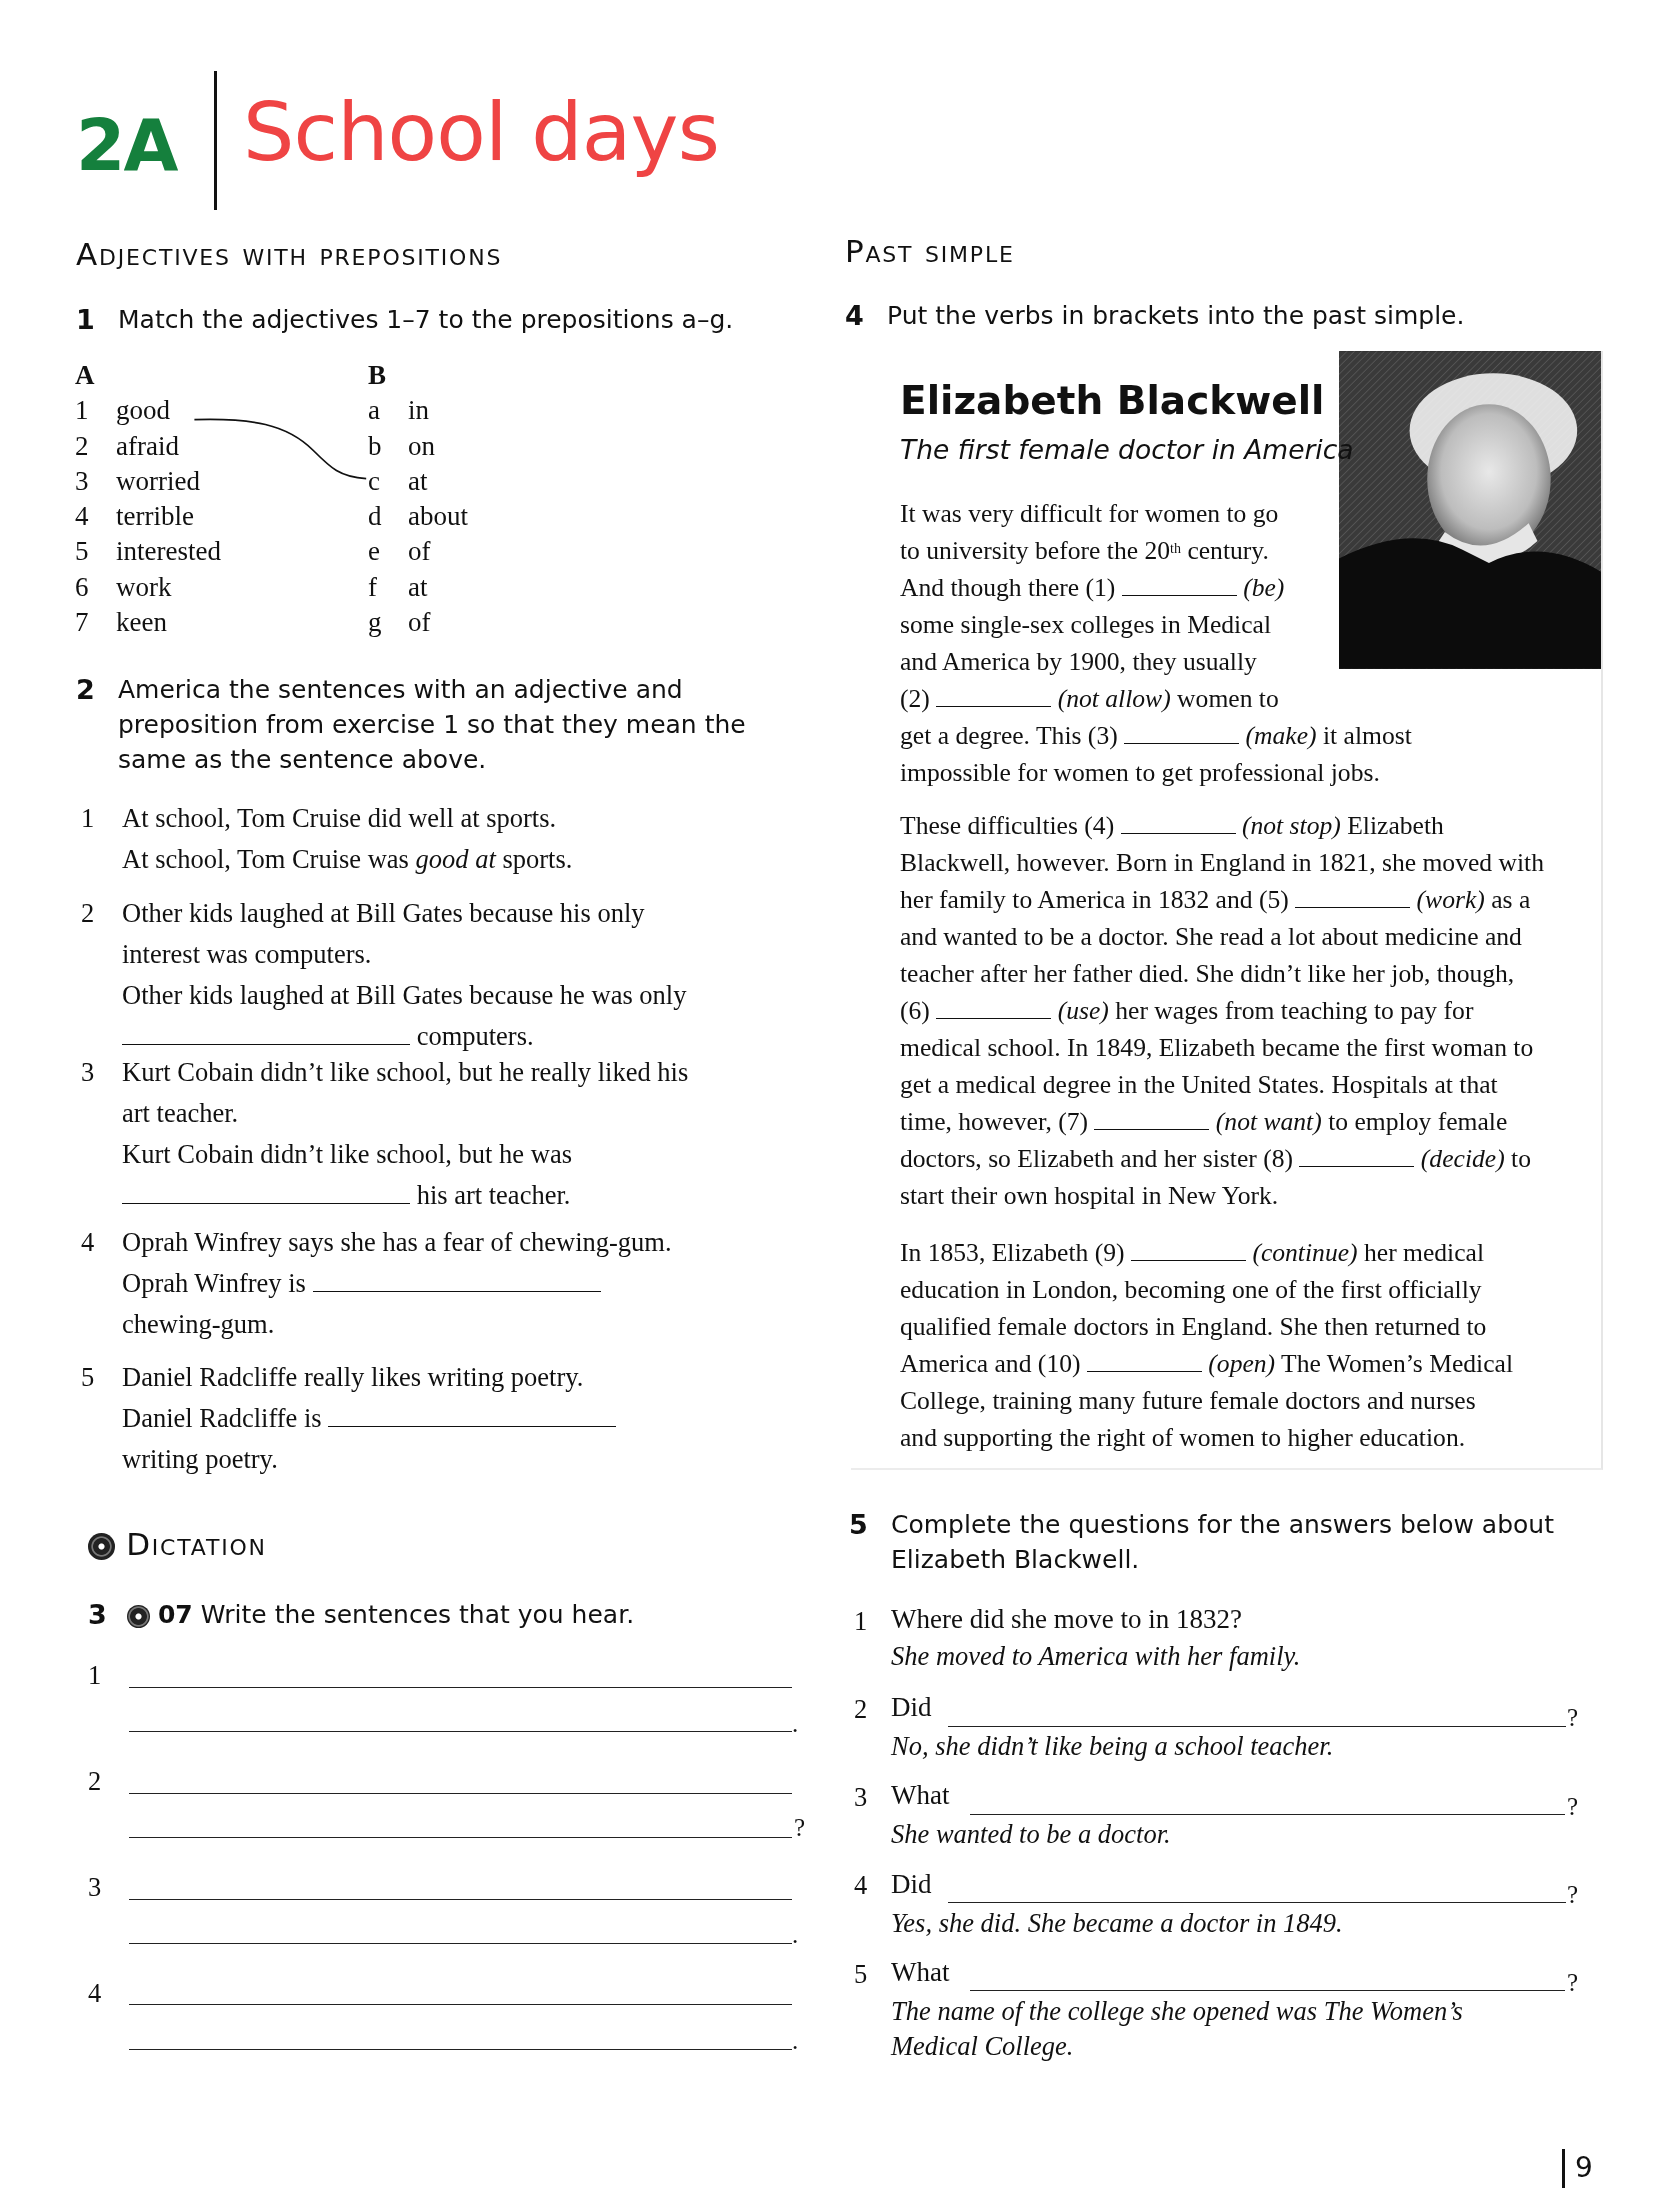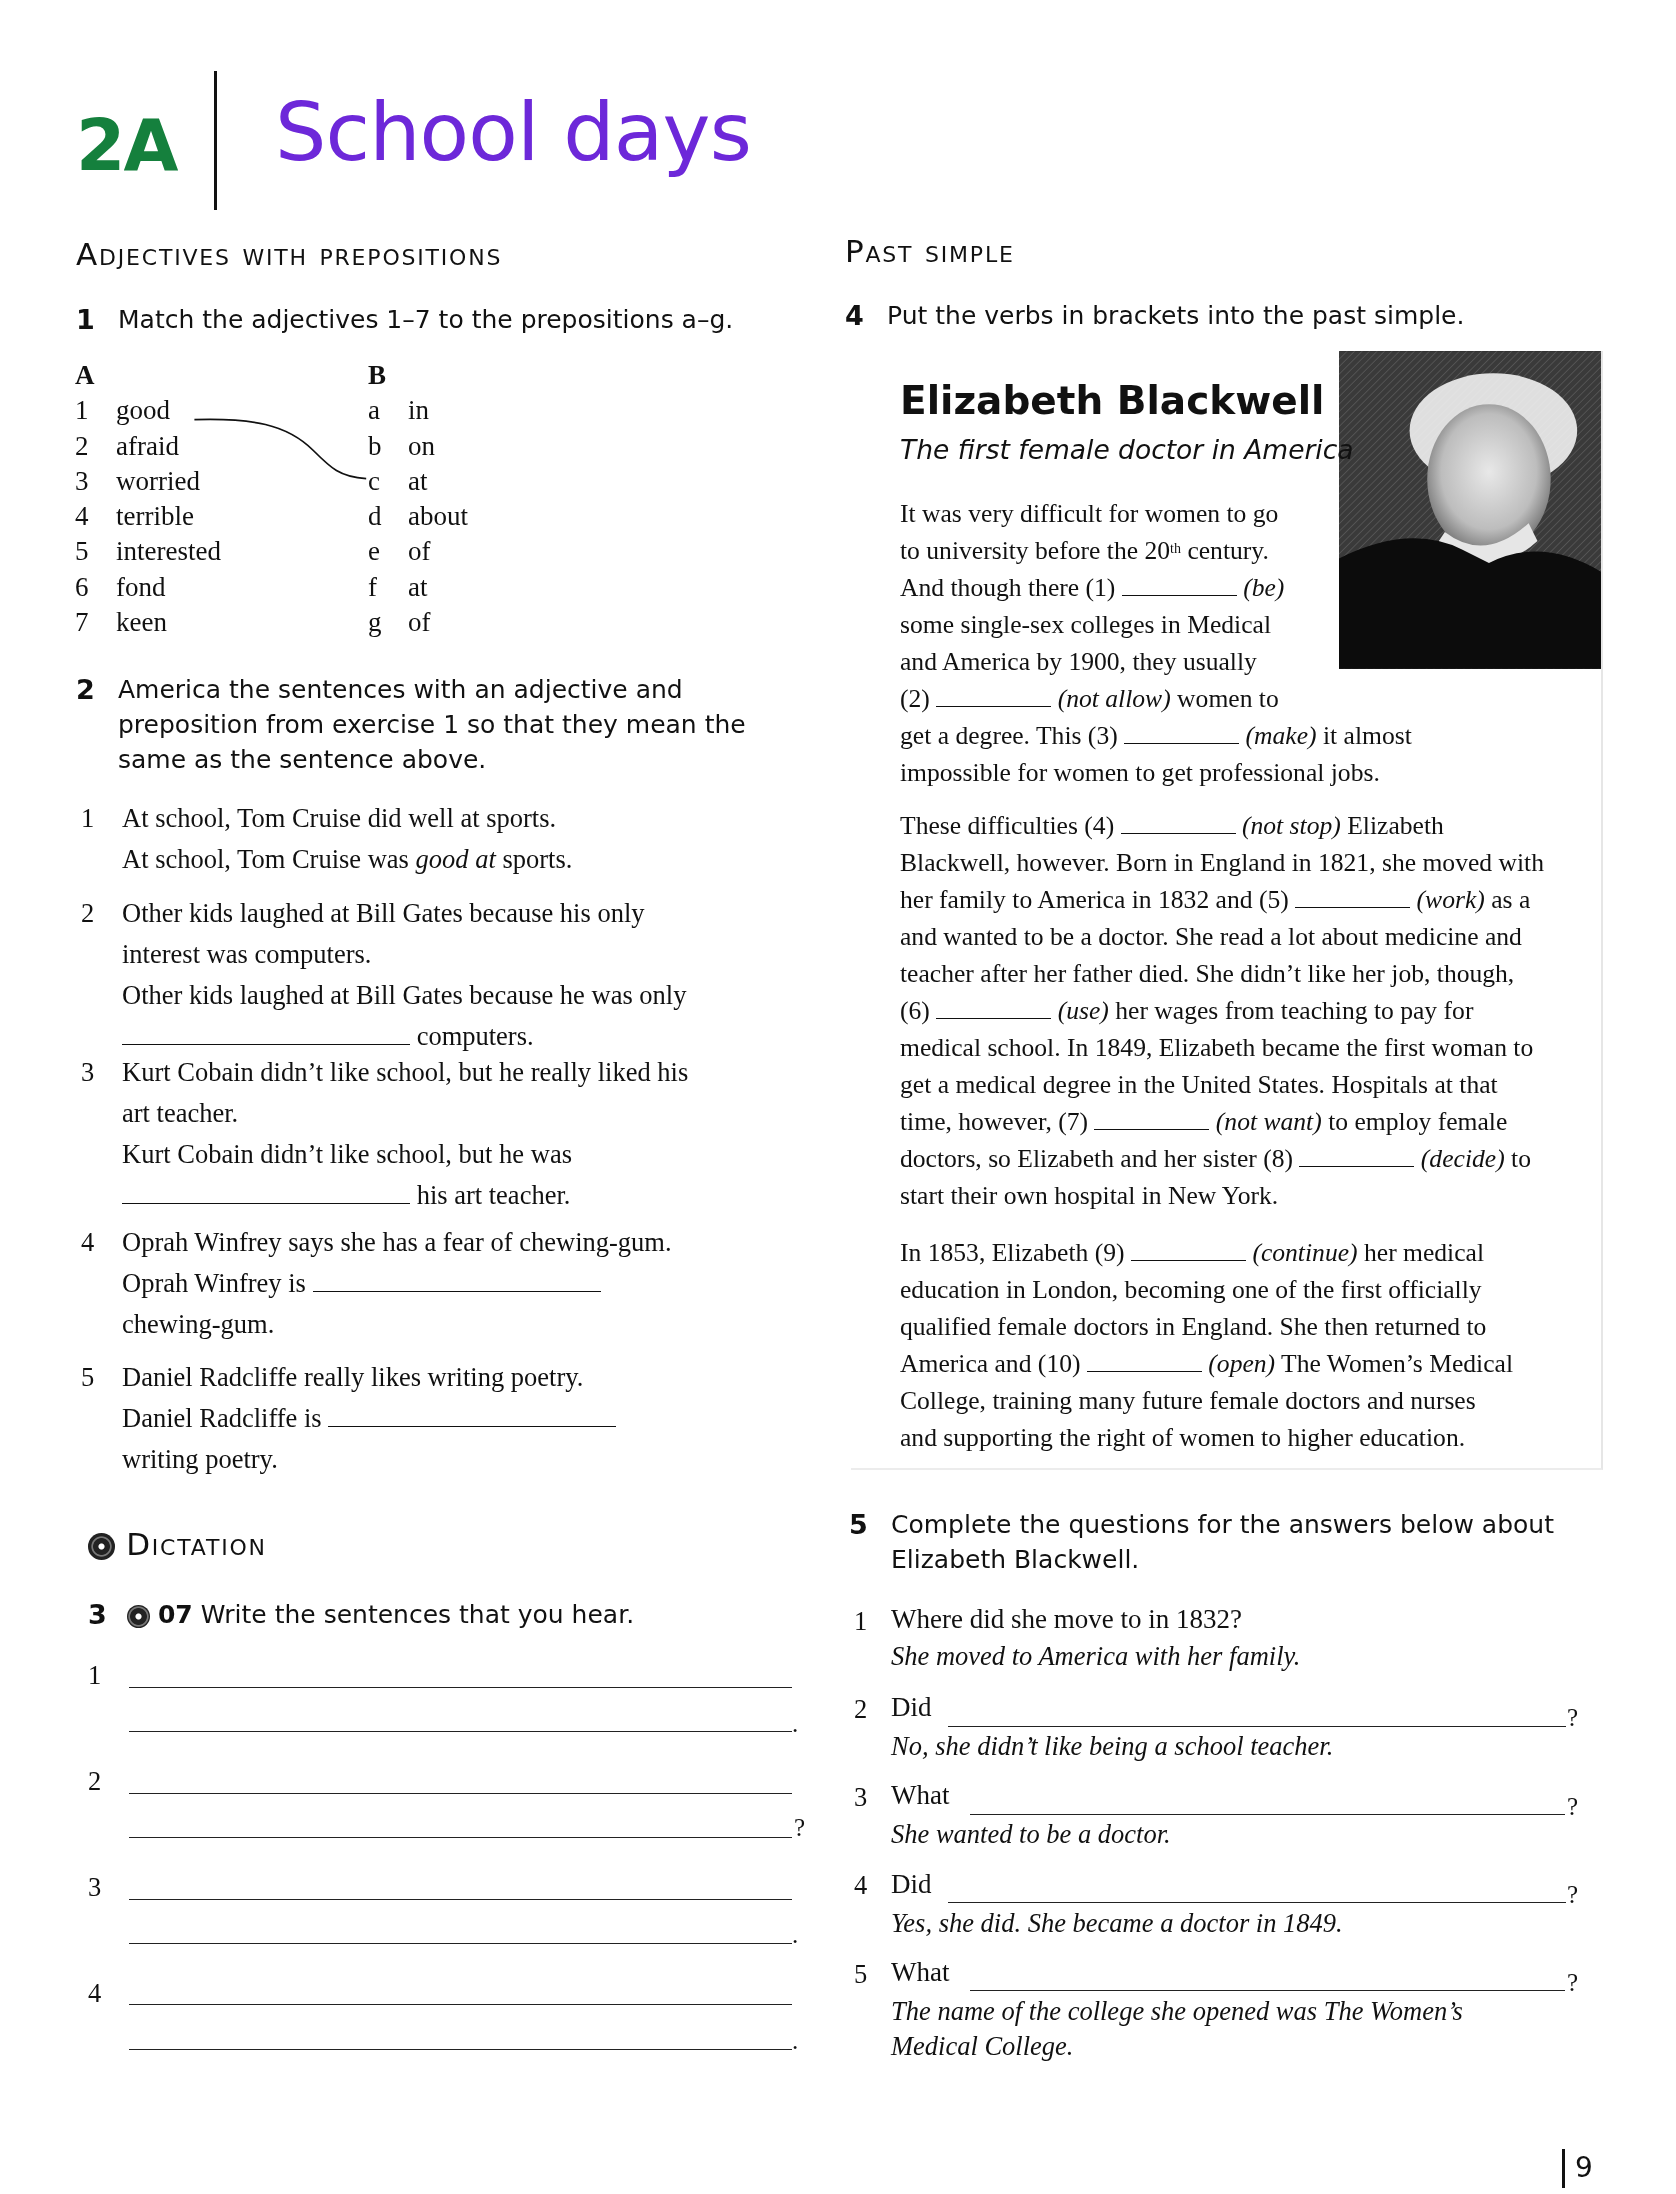--- a/index.html
+++ b/index.html
@@ -2,21 +2,21 @@
 <html style="font-size:14px"><head>
 <meta charset="utf-8">
 <style>
   html, body { margin:0; padding:0; background:#ffffff; }
   body { width:1676px; height:2195px; position:relative; overflow:hidden; color:#111; }
   .abs { position:absolute; }
 
   
   .unit-num { position:absolute; left:76px; top:104px; font-family:"DejaVu Sans", sans-serif; font-weight:bold; font-size:71px; color:#15803d; letter-spacing:-1.8px; }
   .title-bar { position:absolute; left:214px; top:71px; width:2.6px; height:139px; background:#111; }
-  .page-title { position:absolute; left:243px; top:85px; font-family:"DejaVu Sans", sans-serif; font-size:81px; color:#6d28d9; letter-spacing:-0.9px;margin-left:32px; }
+  .page-title { position:absolute; left:243px; top:85px; font-family:"DejaVu Sans", sans-serif; font-size:81px; color:#ef4444; letter-spacing:-0.9px; }
 
   .section-head { position:absolute; font-family:"DejaVu Sans", sans-serif; font-size:31px; letter-spacing:1.8px; font-variant:small-caps; color:#111; }
   .ex-num { font-family:"DejaVu Sans", sans-serif; font-weight:bold; font-size:27px; display:inline-block; }
   .instr { position:absolute; font-family:"DejaVu Sans", sans-serif; font-size:25px; line-height:35px; }
   .instr .ex-num { position:absolute; left:0; top:0; }
   .instr .txt { display:block; margin-left:42px; }
 
   
   .match { position:absolute; left:75px; top:360px; font-family:"Liberation Serif", serif; font-size:27px; }
   .match .hdr { position:absolute; font-weight:bold; top:0; }
@@ -98,21 +98,21 @@
     <span class="p">about</span>
   </div>
   <div class="row" style="top:176px;">
     <span class="n">5</span>
     <span class="w">interested</span>
     <span class="l">e</span>
     <span class="p">of</span>
   </div>
   <div class="row" style="top:212px;">
     <span class="n">6</span>
-    <span class="w">fond</span>
+    <span class="w">work</span>
     <span class="l">f</span>
     <span class="p">at</span>
   </div>
   <div class="row" style="top:247px;">
     <span class="n">7</span>
     <span class="w">keen</span>
     <span class="l">g</span>
     <span class="p">of</span>
   </div>
 

